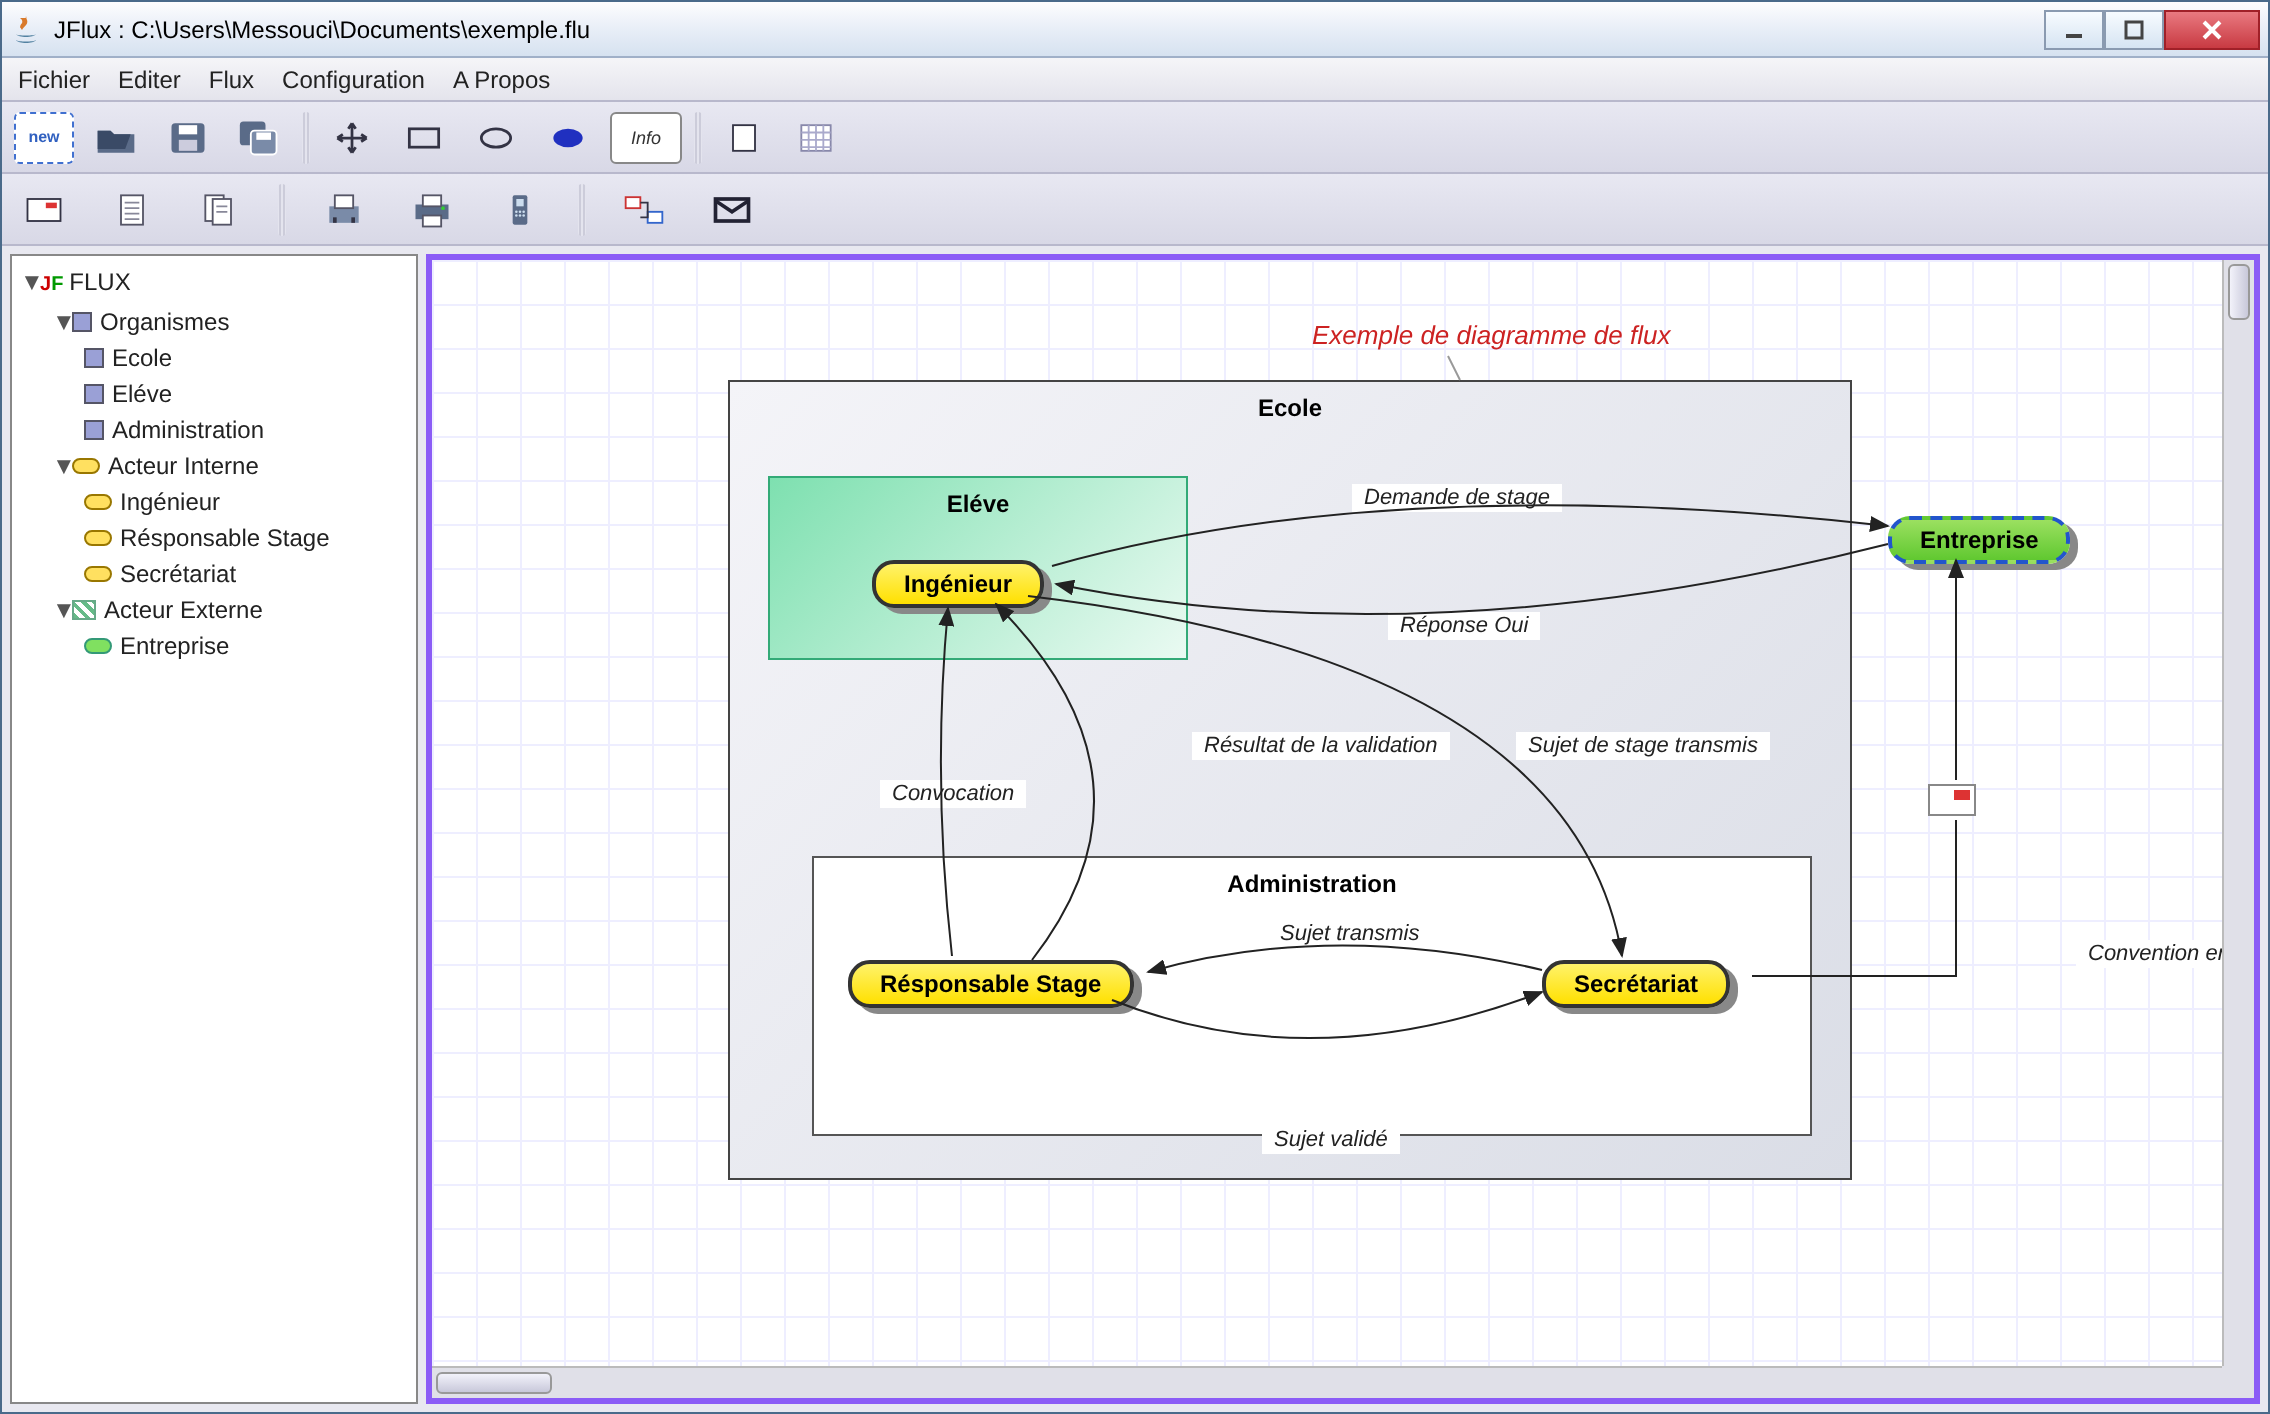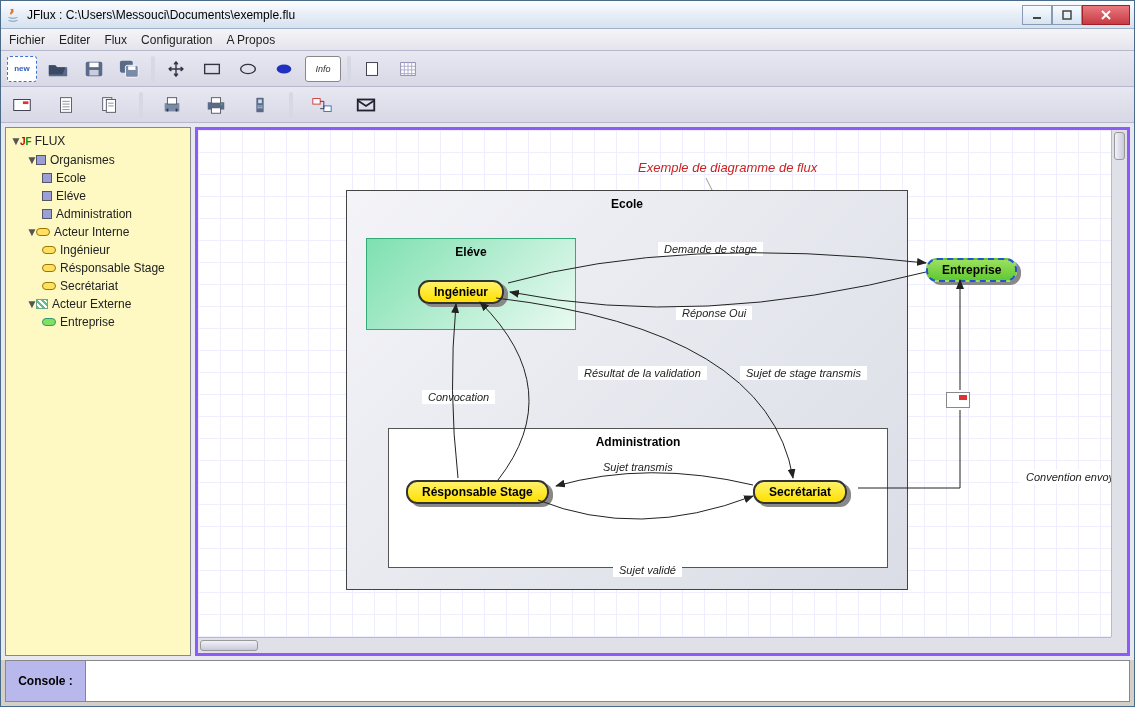--- a/index.html
+++ b/index.html
@@ -17,21 +17,21 @@
 .menuitem { color: #222; cursor: default; }
 
 .toolbar { height: 36px; background: linear-gradient(to bottom,#e8e8f2,#d8d8e6); display: flex; align-items: center; padding: 0 6px; gap: 6px; border-bottom: 1px solid #b8b8cc; }
 .toolbar2 { height: 36px; background: linear-gradient(to bottom,#e8e8f2,#d8d8e6); display: flex; align-items: center; padding: 0 6px; gap: 14px; border-bottom: 1px solid #b8b8cc; }
 .tb { width: 30px; height: 26px; border: 1px solid transparent; display: flex; align-items: center; justify-content: center; border-radius: 3px; }
 .tb.newbtn { border: 1px dashed #4070d0; background:#fff; font-size:8px; color:#3060c0; font-weight:bold; position:relative;} .tb.sep { width: 4px; background: linear-gradient(to right,#c0c0d0,#f0f0f8,#c0c0d0); height:26px; border-radius:2px;}
 .tb.info { border:1px solid #888; background:#fff; font-size:9px; font-style:italic; color:#333;}
 .tb.wide { width:36px;}
 
 .workarea { flex: 1; display: flex; background: #e8e8f0; padding: 4px; gap: 4px; min-height:0;}
-.treepane { width: 186px; background: #fef9c3; border: 1px solid #888; overflow: auto; padding: 4px 2px; }
+.treepane { width: 204px; background: #ffffff; border: 1px solid #888; overflow: auto; padding: 4px 2px; }
 .tree ul { list-style: none; padding-left: 16px; }
 .tree > ul { padding-left: 2px; }
 .tree li { line-height: 18px; white-space: nowrap; color: #222; }
 .disc { display:inline-block; width:8px;text-align:center; color:#555; margin-right:2px;}
 .sq { display: inline-block; width: 10px; height: 10px; background: #9aa0d6; border: 1px solid #556; vertical-align: -1px; margin-right: 4px; }
 .jf { display:inline-block; font-weight:bold; font-size:10px; margin-right:3px;}
 .jf .j{color:#c00;} .jf .f{color:#090;}
 .pill { display:inline-block; width:14px; height:8px; border-radius:4px; background:#ffe060; border:1px solid #997700; vertical-align:0; margin-right:4px;}
 .pill.g { background:#80e060; border-color:#397; }
 .hatch { display:inline-block; width:12px; height:10px; vertical-align:-1px; margin-right:4px; background: repeating-linear-gradient(45deg,#6b8,#6b8 2px,#fff 2px,#fff 4px); border:1px solid #6a8;}
@@ -277,21 +277,21 @@
           <div class="actor" style="left:208px; top:350px;">Résponsable Stage</div>
           <div class="actor" style="left:555px; top:350px;">Secrétariat</div>
 
           <div class="flowlabel" style="left:460px; top:112px;">Demande de stage</div>
           <div class="flowlabel" style="left:478px; top:176px;">Réponse Oui</div>
           <div class="flowlabel" style="left:380px; top:236px;">Résultat de la
 validation</div>
           <div class="flowlabel" style="left:542px; top:236px;">Sujet de stage
 transmis</div>
           <div class="flowlabel" style="left:224px; top:260px;">Convocation</div>
-          <div class="flowlabel" style="left:399px; top:330px;">Sujet transmis</div>
+          <div class="flowlabel" style="left:418px; top:330px;">Sujet transmis</div>
           <div class="flowlabel" style="left:415px; top:392px;margin-top:41px;">Sujet validé</div>
           <div class="flowlabel" style="left:822px; top:340px;">Convention
 envoyée</div>
 
           <div class="noteicon" style="left:748px; top:262px;"></div>
 
           <svg class="arrows">
             <defs>
               <marker id="ah" markerWidth="10" markerHeight="8" refX="9" refY="4" orient="auto">
                   <path d="M0 0 L10 4 L0 8 z" fill="#222"></path>
@@ -322,17 +322,13 @@
       <div class="vscroll">
           <div class="thumb"></div>
         </div>
       <div class="hscroll">
           <div class="thumb"></div>
         </div>
       <div class="corner"></div>
     </div>
   </div>
 
-  <div class="consolebar">
-    <div class="lbl">Console :</div>
-    <div class="body"></div>
-  </div>
 </div>
 
 </body></html>

